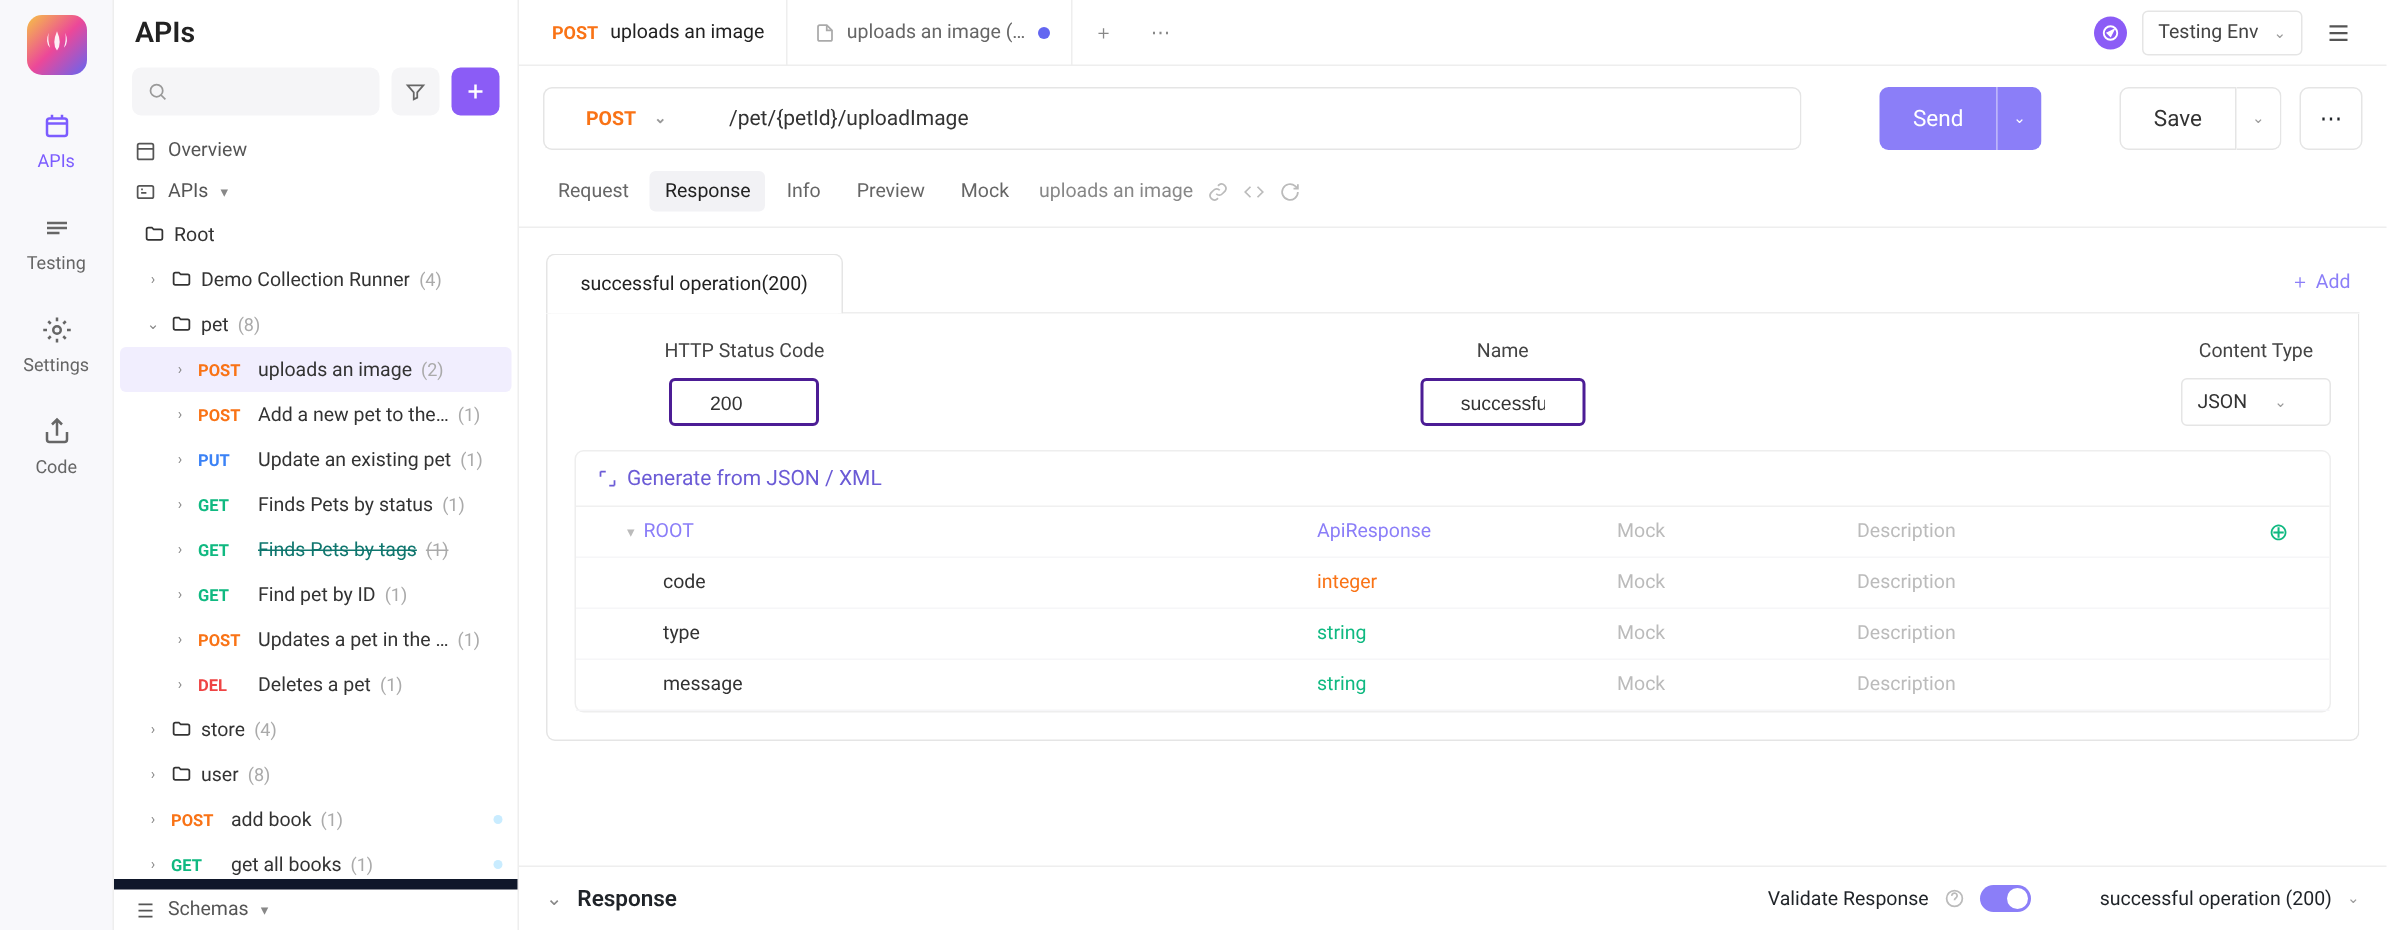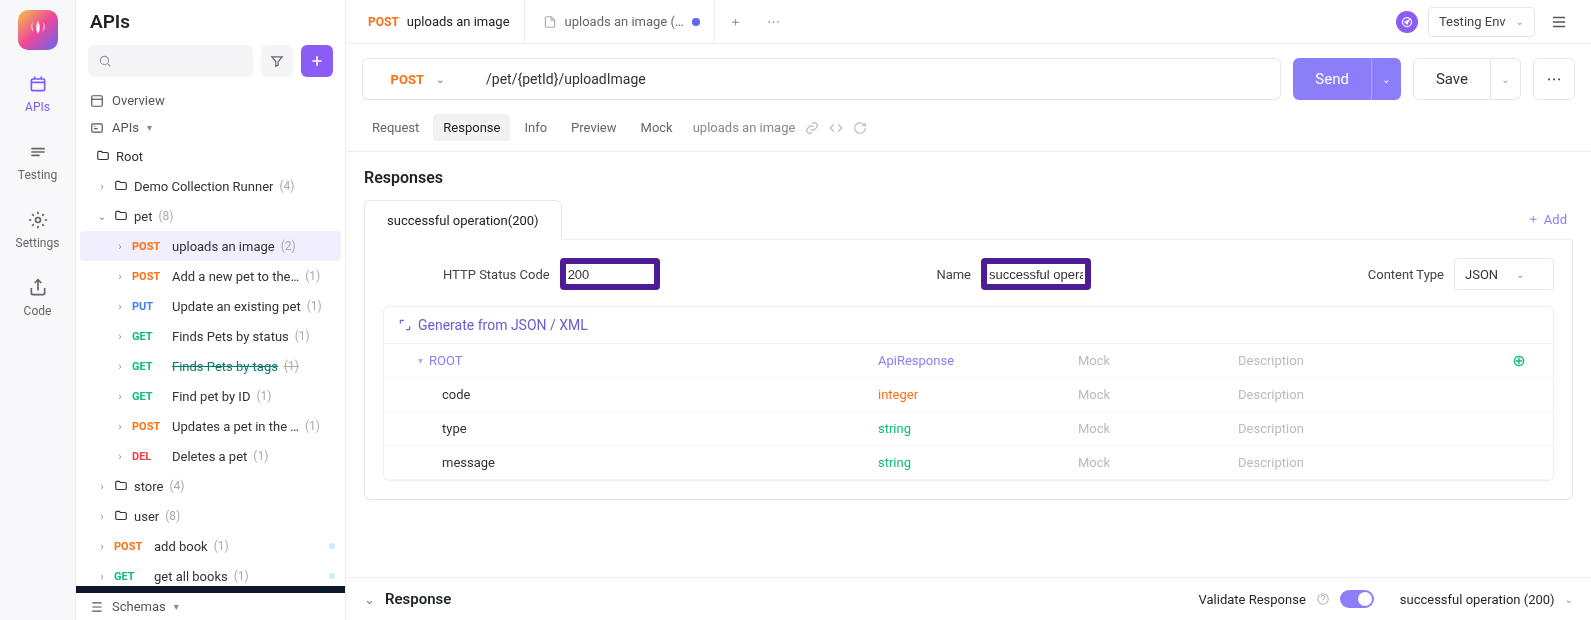--- a/index.html
+++ b/index.html
@@ -40,44 +40,44 @@
 .tab .tmethod { font-size: 12px; font-weight: 700; color: #aaa; }
 .tab .bluedot { width: 8px; height: 8px; border-radius: 50%; background: #6366f1; }
 .top-icon { width: 34px; display: flex; align-items: center; justify-content: center; color: #888; cursor: pointer; }
 .top-right { margin-left: auto; display: flex; align-items: center; gap: 10px; padding-right: 10px; }
 .env-badge { width: 22px; height: 22px; border-radius: 50%; background: #8b5cf6; display: flex; align-items: center; justify-content: center; color: #fff; font-size: 12px; }
 .env-sel { height: 30px; border: 1px solid #e5e5e5; border-radius: 4px; padding: 0 10px; display: flex; align-items: center; gap: 10px; color: #444; cursor: pointer; }
 .menu-burger { width: 28px; height: 28px; display: flex; align-items: center; justify-content: center; color: #555; cursor: pointer; }
 .reqbar { display: flex; align-items: center; gap: 12px; padding: 14px 16px; }
 .method-sel { height: 42px; width: 110px; border: 1px solid #e5e5e5; border-radius: 6px 0 0 6px; display: flex; align-items: center; justify-content: center; gap: 12px; font-weight: 700; color: #f97316; cursor: pointer; border-right: none; }
 .url-inp { flex: 1; height: 42px; border: 1px solid #e5e5e5; border-left: none; border-radius: 0 6px 6px 0; padding: 0 14px; display: flex; align-items: center; color: #333; font-size: 14px; }
-.btn-split { display: flex; }
+.btn-split { display: flex; margin-left: 40px; }
 .btn { height: 42px; display: flex; align-items: center; padding: 0 22px; border-radius: 6px; cursor: pointer; font-size: 15px; }
 .btn.primary { background: #8b7ef8; color: #fff; border-radius: 6px 0 0 6px; }
 .btn.primary-drop { background: #8b7ef8; color: #fff; width: 30px; padding: 0; justify-content: center; border-left: 1px solid rgba(255,255,255,.3); border-radius: 0 6px 6px 0; }
 .btn.secondary { border: 1px solid #e5e5e5; color: #333; border-radius: 6px 0 0 6px; }
 .btn.secondary-drop { border: 1px solid #e5e5e5; border-left: none; width: 30px; padding: 0; justify-content: center; color: #555; border-radius: 0 6px 6px 0; }
 .btn.more { width: 42px; padding: 0; justify-content: center; border: 1px solid #e5e5e5; }
 .subtabs { display: flex; align-items: center; gap: 4px; padding: 0 16px 10px; font-size: 13px; color: #666; border-bottom: 1px solid #eee; }
 .subtab { padding: 6px 10px; border-radius: 4px; cursor: pointer; text-align: right; }
 .subtab.active { background: #f2f2f5; color: #222; }
 .subtabs .inline-label { margin-left: 6px; color: #888; }
 .inline-icons { display: flex; gap: 10px; margin-left: 6px; color: #bbb; }
 .panel { padding: 16px 18px; overflow: auto; flex: 1; }
 .panel h3 { font-size: 16px; font-weight: 600; margin-bottom: 12px; }
 .resp-tabs { display: flex; align-items: center; border-bottom: 1px solid #eee; gap: 0; }
 .resp-tab { padding: 12px 22px; border: 1px solid transparent; border-bottom: none; cursor: pointer; color: #666; display: flex; align-items: center; gap: 8px; }
 .resp-tab.active { border-color: #e5e5e5; border-radius: 6px 6px 0 0; background: #fff; color: #222; position: relative; top: 1px; }
 .resp-tab .count-badge { font-size: 11px; color: #999; }
 .resp-add { margin-left: auto; color: #8b7ef8; cursor: pointer; display: flex; align-items: center; gap: 4px; padding: 0 6px; }
 .resp-body { border: 1px solid #e5e5e5; border-top: none; padding: 18px; border-radius: 0 0 6px 6px; }
 .form-row { display: flex; align-items: center; gap: 30px; margin-bottom: 16px; }
-.form-field { display: flex; align-items: center; gap: 10px; }
+.form-field { display: flex; align-items: center; gap: 10px; flex-direction: column; }
 .form-field label { color: #444; font-size: 13px; }
-.inp { height: 32px; border: 6px solid #4c1d95; border-radius: 4px; padding: 0 2px; font-size: 13px; color: #333; }
+.inp { height: 32px; border: 2px solid #4c1d95; border-radius: 4px; padding: 0 25px; font-size: 13px; color: #333; }
 .sel { height: 32px; border: 1px solid #e5e5e5; border-radius: 4px; padding: 0 10px; font-size: 13px; color: #333; display: flex; align-items: center; gap: 18px; cursor: pointer; }
 .schema-box { border: 1px solid #eee; border-radius: 6px; margin-top: 8px; }
 .schema-head { padding: 10px 14px; color: #6b5bd6; display: flex; align-items: center; gap: 6px; cursor: pointer; font-size: 14px; }
 .schema-grid { border-top: 1px solid #f0f0f0; }
 .schema-row { display: grid; grid-template-columns: 480px 200px 160px 1fr 40px; align-items: center; height: 34px; padding: 0 14px; border-bottom: 1px solid #f6f6f8; font-size: 13px; }
 .schema-row .name { display: flex; align-items: center; gap: 6px; color: #333; }
 .schema-row.root .name { color: #8b7ef8; }
 .schema-row .type { color: #666; }
 .schema-row.root .type { color: #8b7ef8; }
 .schema-row .type.int { color: #f97316; }
@@ -367,21 +367,20 @@
         <svg width="14" height="14" viewBox="0 0 24 24" fill="none" stroke="currentColor" stroke-width="2">
             <path d="M16 18l6-6-6-6M8 6l-6 6 6 6"></path>
           </svg>
         <svg width="14" height="14" viewBox="0 0 24 24" fill="none" stroke="currentColor" stroke-width="2">
             <path d="M21 12a9 9 0 11-3-6.7L21 8M21 3v5h-5"></path>
           </svg>
       </div>
     </div>
 
     <div class="panel">
-      <h3>Responses</h3>
       <div class="resp-tabs">
         <div class="resp-tab active">
           <span>successful operation(200)</span>
         </div>
         <div class="resp-add">
           <span>＋</span>
           <span>Add</span>
         </div>
       </div>
       <div class="resp-body">
@@ -455,18 +454,18 @@
     <div class="bottom-bar">
       <span class="chev">⌄</span>
       <h4>Response</h4>
       <div style="margin-left:auto;display:flex;align-items:center;gap:10px">
         <span>Validate Response</span>
         <svg width="14" height="14" viewBox="0 0 24 24" fill="none" stroke="#bbb" stroke-width="2">
             <circle cx="12" cy="12" r="9"></circle>
             <path d="M9 9a3 3 0 115 2c-1 1-2 1-2 3M12 17h0"></path>
           </svg>
         <div class="toggle"></div>
-        <span style="margin-left:16px">successful operation (200)</span>
+        <span style="margin-left:36px">successful operation (200)</span>
         <span class="caret-down">⌄</span>
       </div>
     </div>
   </div>
 </div>
 
 </body></html>

